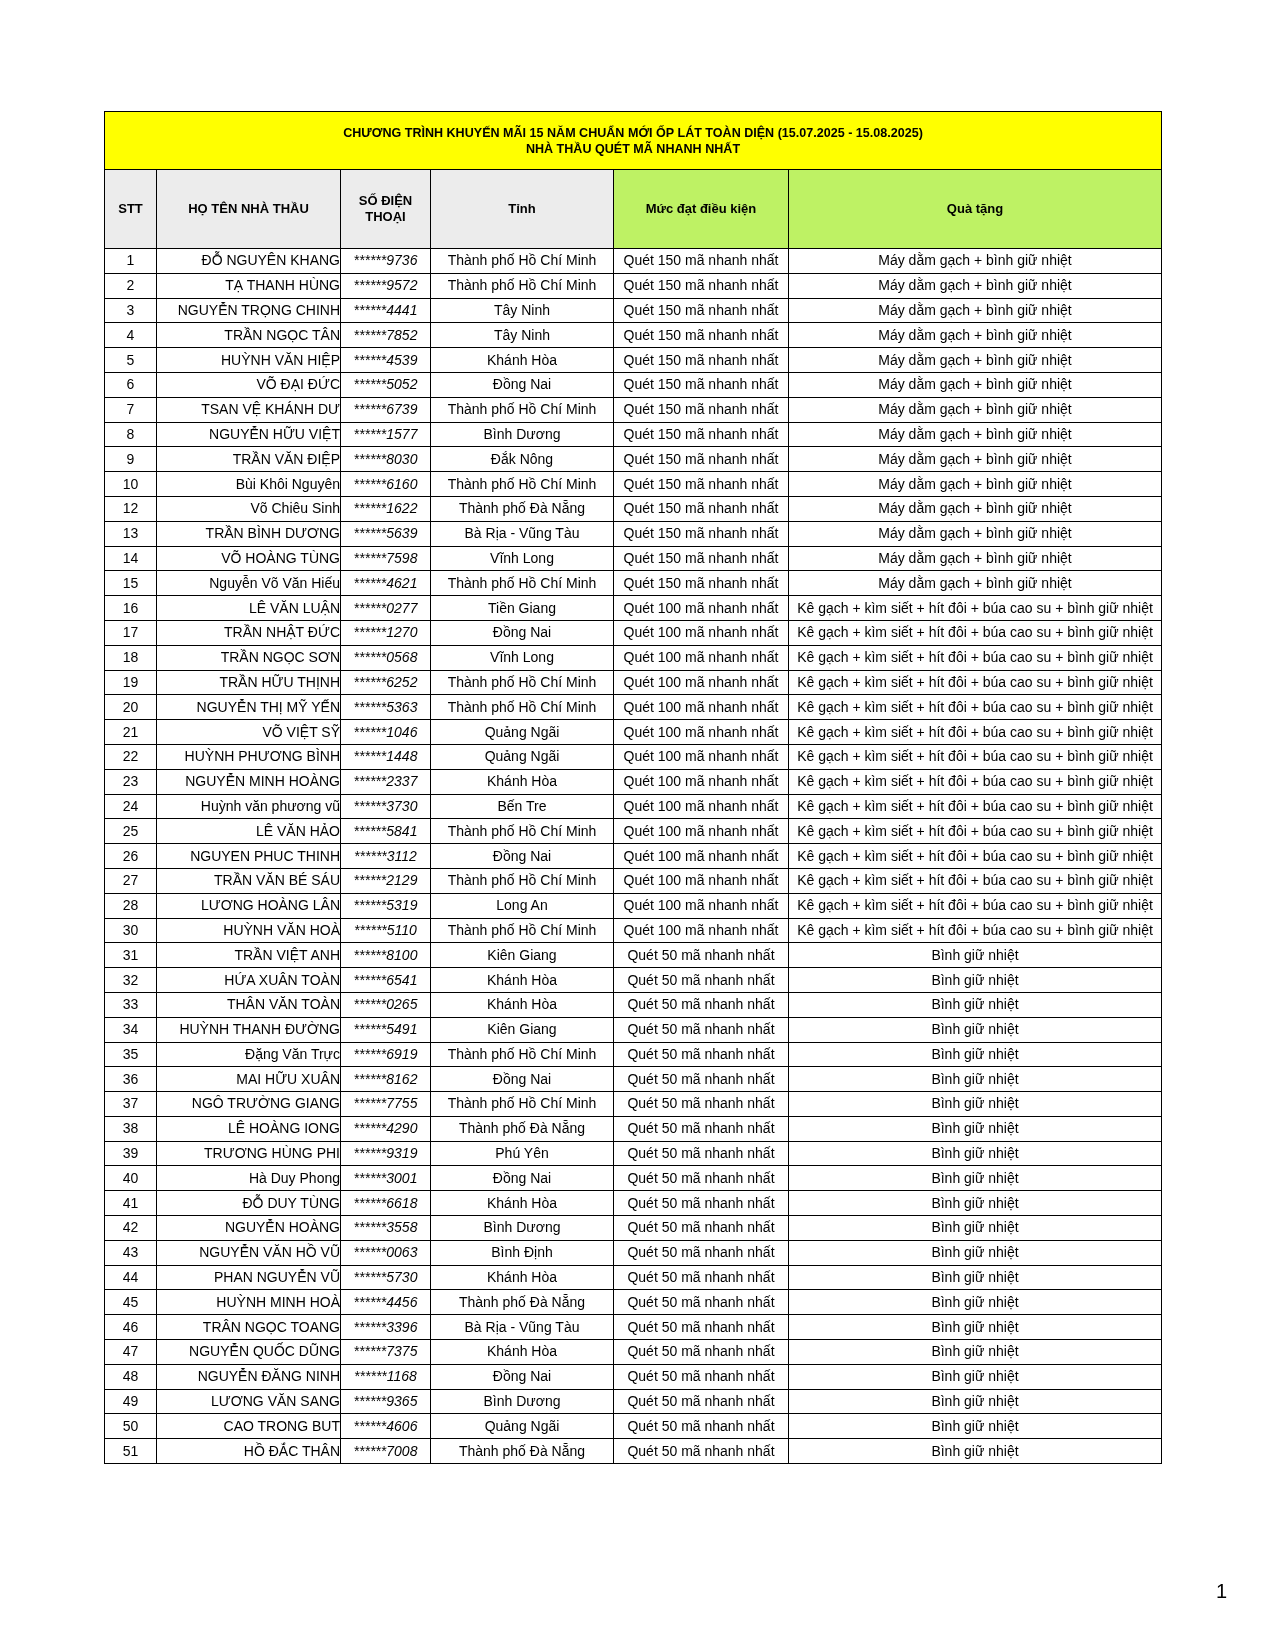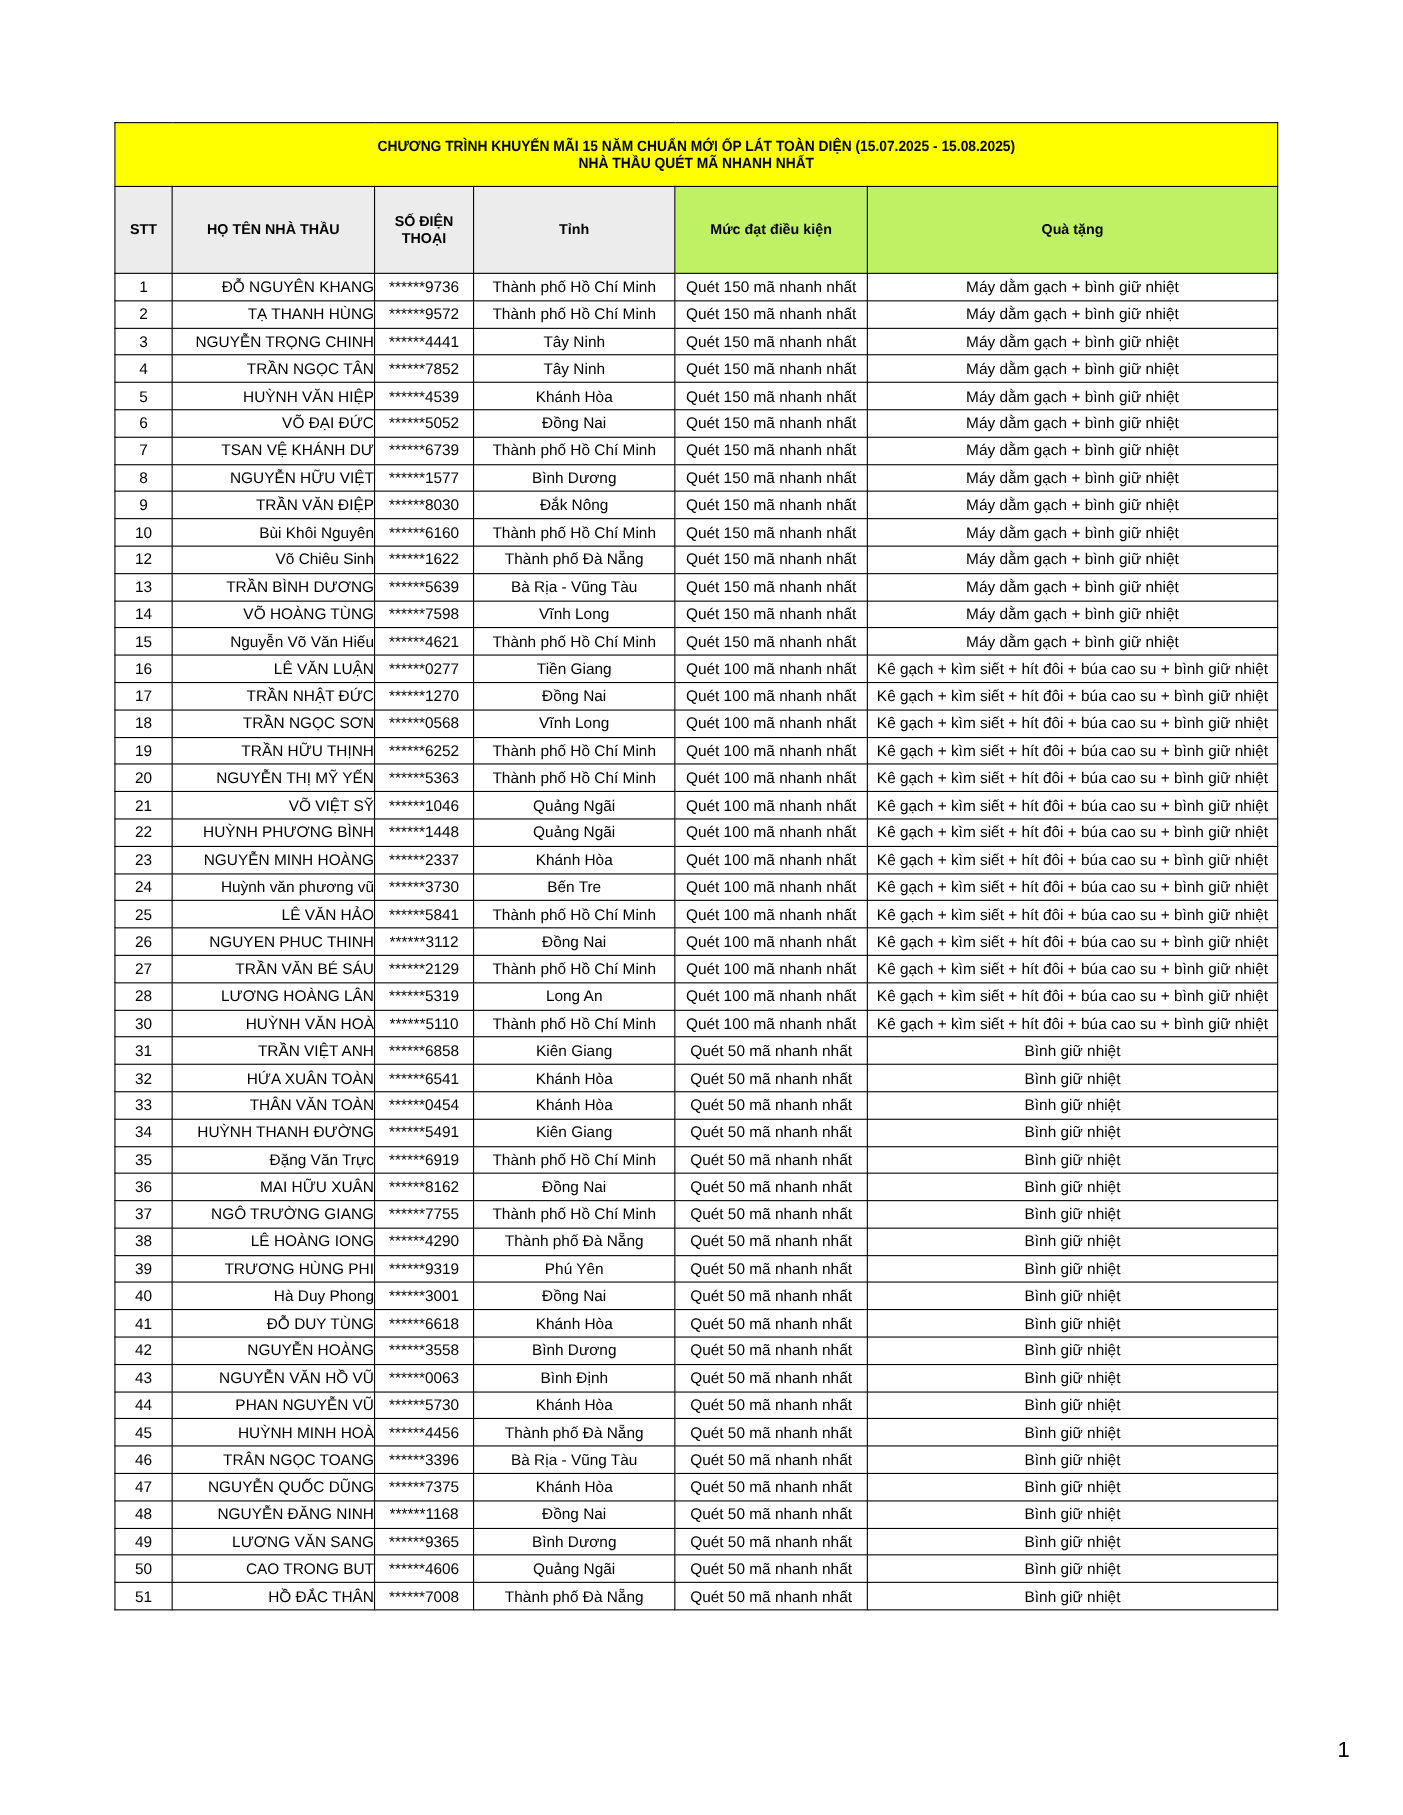--- a/index.html
+++ b/index.html
@@ -7,21 +7,21 @@
   .sheet { position: absolute; left: 104px; top: 111px; width: 1057px; border-collapse: collapse; table-layout: fixed; }
   .sheet td, .sheet th { border: 1px solid #000; padding: 0; overflow: hidden; white-space: nowrap; }
   .title-cell { background: #ffff00; height: 57px; text-align: center; font-weight: bold; font-size: 13.5px; line-height: 16px; }
   .title-cell div { transform: scaleX(0.93); }
   .hdr th { height: 78px; font-size: 13px; font-weight: bold; text-align: center; vertical-align: middle; line-height: 16px; }
   .hdr th.grey { background: #ececec; }
   .hdr th.yellow { background: #bef264; }
   .sheet tbody td { height: 23.8px; font-size: 14px; line-height: 23px; }
   .c-stt { text-align: center; }
   .c-name { text-align: right; padding-left: 3px !important; }
-  .c-phone { text-align: center; }
+  .c-phone { text-align: center; font-style: italic; }
   .c-prov { text-align: center; margin-top: 10px; }
   .c-cond { text-align: center; }
   .c-gift { text-align: center; }
   .sheet col.col-stt { width: 52px; }
   .sheet col.col-name { width: 184px; }
   .sheet col.col-phone { width: 90px; }
   .sheet col.col-prov { width: 183px; }
   .sheet col.col-cond { width: 175px; }
   .sheet col.col-gift { width: 373px; }
   .page-num { position: absolute; left: 1216px; top: 1580px; font-size: 20px; }
@@ -279,37 +279,37 @@
         <td class="c-stt">30</td>
         <td class="c-name">HUỲNH VĂN HOÀ</td>
         <td class="c-phone">******5110</td>
         <td class="c-prov">Thành phố Hồ Chí Minh</td>
         <td class="c-cond">Quét 100 mã nhanh nhất</td>
         <td class="c-gift">Kê gạch + kìm siết + hít đôi + búa cao su + bình giữ nhiệt</td>
       </tr>
       <tr>
         <td class="c-stt">31</td>
         <td class="c-name">TRẦN VIỆT ANH</td>
-        <td class="c-phone">******6858</td>
+        <td class="c-phone">******8100</td>
         <td class="c-prov">Kiên Giang</td>
         <td class="c-cond">Quét 50 mã nhanh nhất</td>
         <td class="c-gift">Bình giữ nhiệt</td>
       </tr>
       <tr>
         <td class="c-stt">32</td>
         <td class="c-name">HỨA XUÂN TOÀN</td>
         <td class="c-phone">******6541</td>
         <td class="c-prov">Khánh Hòa</td>
         <td class="c-cond">Quét 50 mã nhanh nhất</td>
         <td class="c-gift">Bình giữ nhiệt</td>
       </tr>
       <tr>
         <td class="c-stt">33</td>
         <td class="c-name">THÂN VĂN TOÀN</td>
-        <td class="c-phone">******0454</td>
+        <td class="c-phone">******0265</td>
         <td class="c-prov">Khánh Hòa</td>
         <td class="c-cond">Quét 50 mã nhanh nhất</td>
         <td class="c-gift">Bình giữ nhiệt</td>
       </tr>
       <tr>
         <td class="c-stt">34</td>
         <td class="c-name">HUỲNH THANH ĐƯỜNG</td>
         <td class="c-phone">******5491</td>
         <td class="c-prov">Kiên Giang</td>
         <td class="c-cond">Quét 50 mã nhanh nhất</td>

